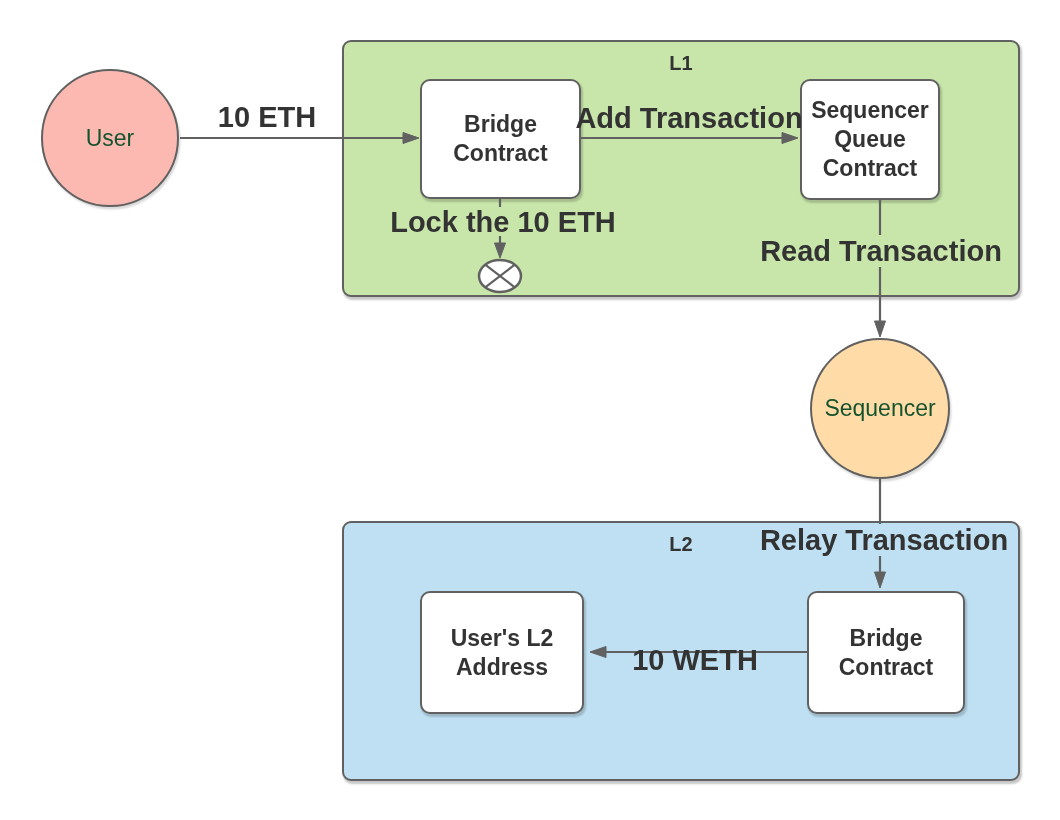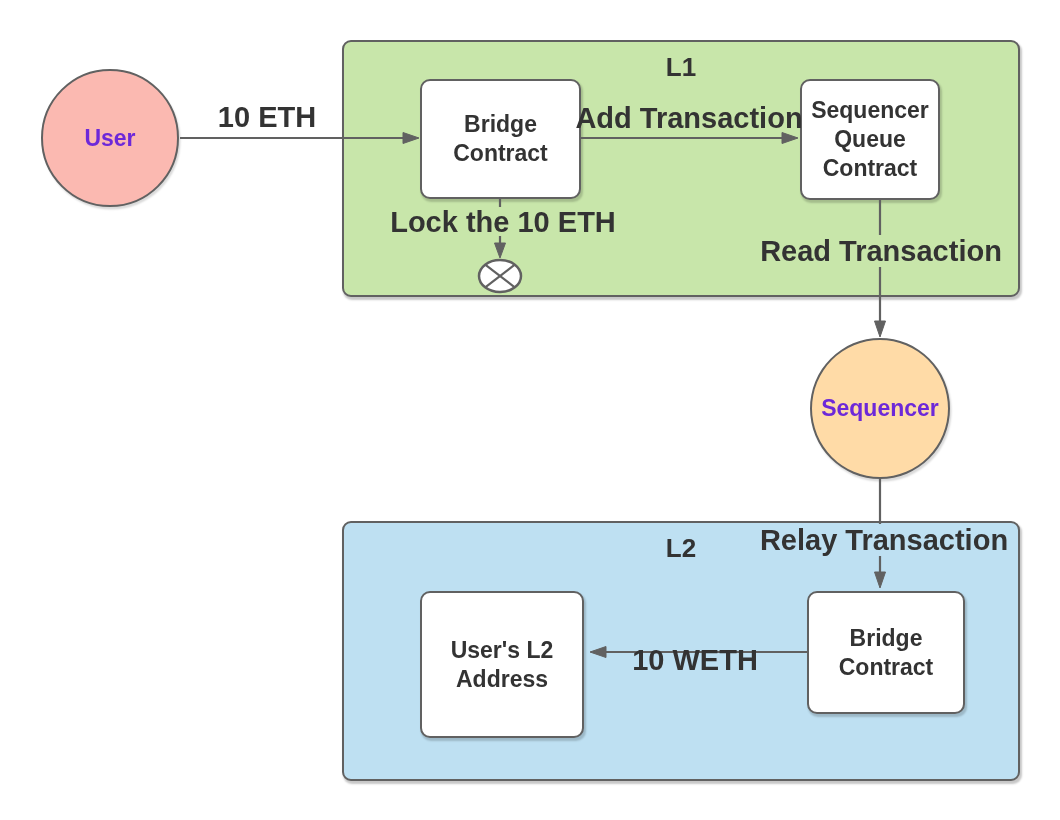--- a/index.html
+++ b/index.html
@@ -9,38 +9,38 @@
   }
   .container-box {
     position:absolute; box-sizing:border-box;
     border:2.5px solid #616161; border-radius:9px;
     box-shadow:1.5px 2.5px 2px rgba(0,0,0,0.22);
   }
   .l1-box { left:342px; top:40px;  width:678px; height:257px; background:#c8e6aa; }
   .l2-box { left:342px; top:521px; width:678px; height:260px; background:#bee0f2; }
   .container-label {
     position:absolute; top:10px; left:0; right:0; text-align:center;
-    font-weight:bold; font-size:26px; color:#333333;
+    font-weight:bold; font-size:20px; color:#333333;
   }
   .node {
     position:absolute; box-sizing:border-box; background:#ffffff;
     border:2.5px solid #616161; border-radius:10px;
     display:flex; align-items:center; justify-content:center; text-align:center;
     font-weight:bold; font-size:23px; color:#333333; line-height:1.25;
     padding:0 8px; box-shadow:1.5px 2.5px 2px rgba(0,0,0,0.18);
   }
   .bridge-l1   { left:420px; top:79px;  width:161px; height:120px; }
   .seq-queue   { left:800px; top:79px;  width:140px; height:121px; }
-  .user-l2     { left:420px; top:591px; width:164px; height:147px; }
+  .user-l2     { left:420px; top:591px; width:164px; height:123px; }
   .bridge-l2   { left:807px; top:591px; width:158px; height:123px; }
   .circle-node {
     position:absolute; box-sizing:border-box; border:2.5px solid #616161;
     border-radius:50%;
     display:flex; align-items:center; justify-content:center; text-align:center;
-    font-weight:bold; font-size:23px; color:#6d28d9;
+    font-weight:normal; font-size:23px; color:#14532d;
     box-shadow:1.5px 2.5px 2px rgba(0,0,0,0.15);
   }
   .user-circle      { left:41px;  top:69px;  width:138px; height:138px; background:#fbb9b1; }
   .sequencer-circle { left:810px; top:338px; width:140px; height:141px; background:#ffdba7; }
   .edge-label {
     position:absolute; transform:translate(-50%,-50%); white-space:nowrap;
     font-weight:bold; font-size:29px; color:#333333;
   }
   .lbl-deposit { left:267px; top:117px; }
   .lbl-add     { left:689px; top:118px; }

